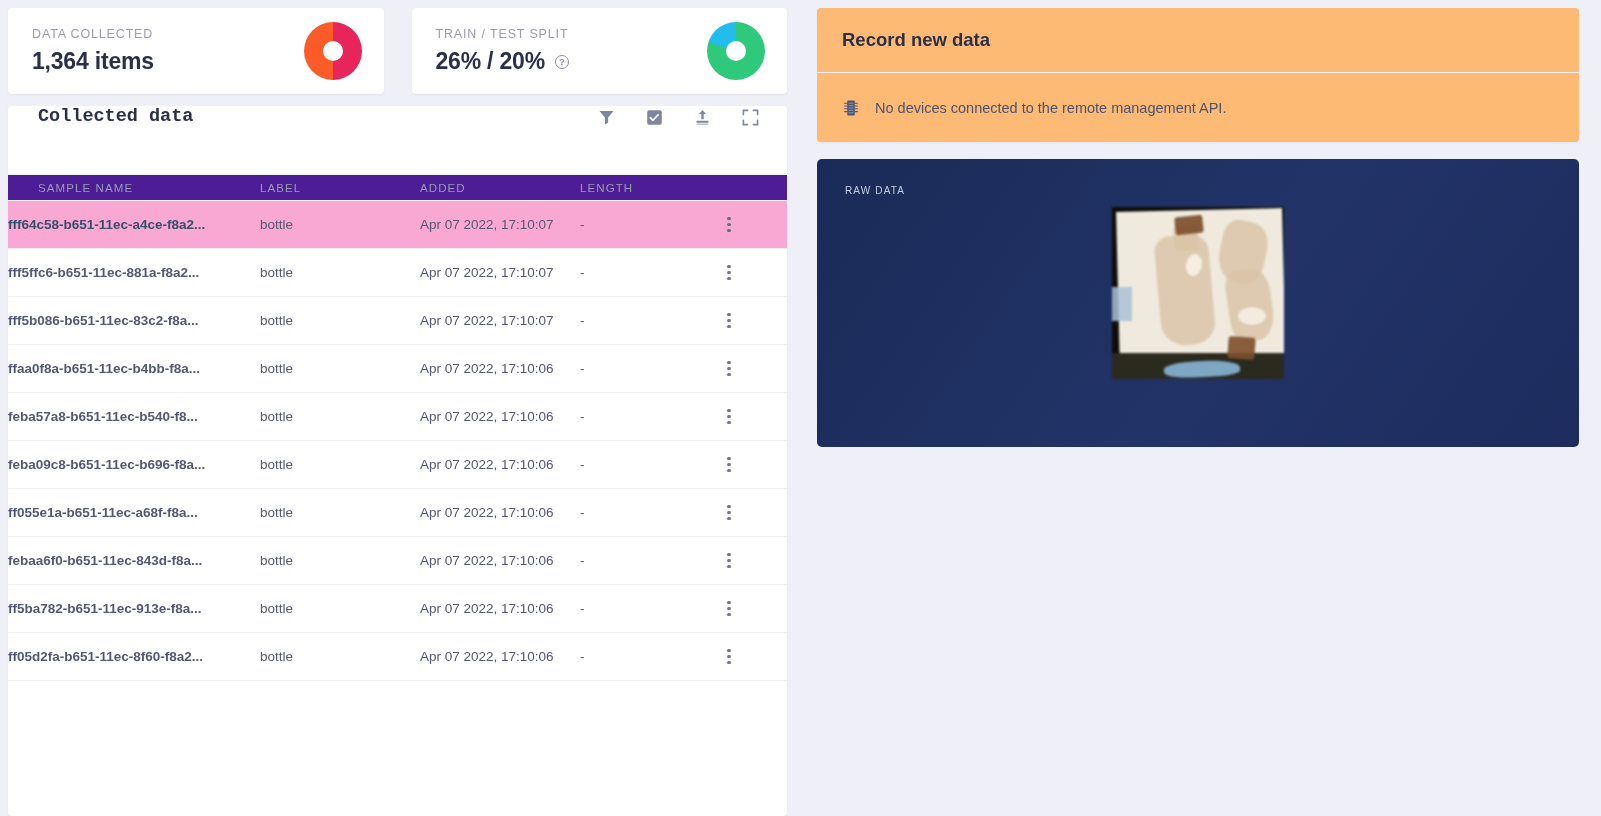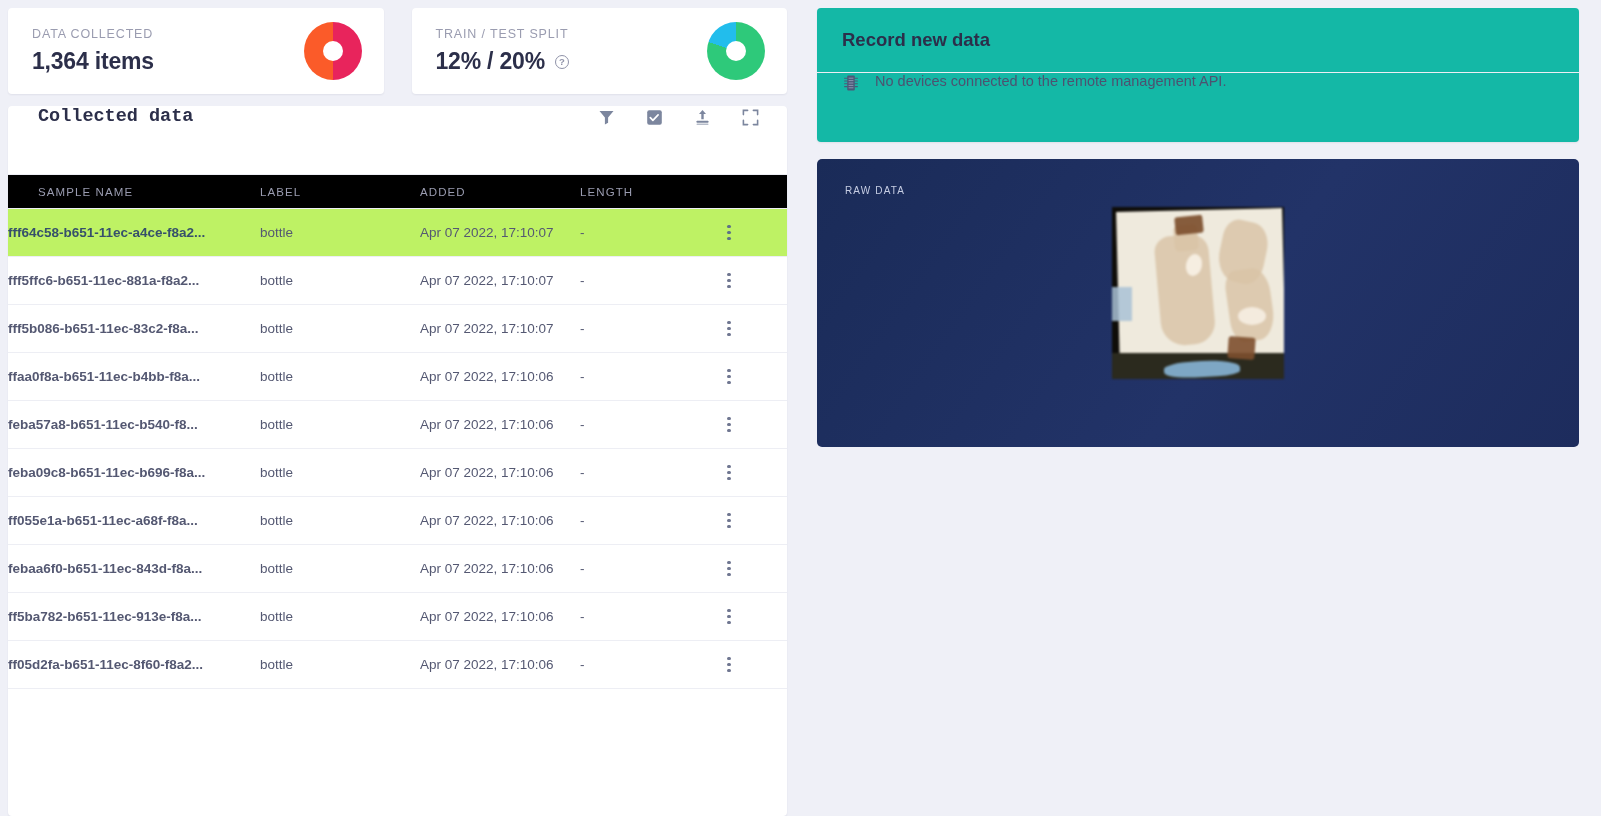--- a/index.html
+++ b/index.html
@@ -109,28 +109,28 @@
   .tool-btn {
     width: 22px; height: 22px;
     display: flex; align-items: center; justify-content: center;
     cursor: pointer;
     color: #7c869e;
   }
   .tool-btn svg { display: block; }
 
   table.samples { width: 100%; border-collapse: collapse; table-layout: fixed; }
   table.samples thead th {
-    background: #000000;
+    background: #4c1d95;
     font-size: 11.5px;
     letter-spacing: 1.1px;
     color: #9a9cb0;
     text-transform: uppercase;
     font-weight: 400;
     text-align: left;
-    height: 34px;
+    height: 26px;
     padding: 0;
     border-top: 1px solid #edeef4;
     border-bottom: 1px solid #edeef4;
   }
   .c-name  { width: 252px; padding-left: 30px !important; }
   .c-label { width: 160px; }
   .c-added { width: 160px; }
   .c-len   { width: 140px; margin-left: 28px; }
   .c-menu  { width: 67px; }
 
@@ -143,21 +143,21 @@
     vertical-align: middle;
     white-space: nowrap;
     overflow: hidden;
   }
   td.cell-name {
     padding-left: 30px;
     font-weight: 600;
     color: #4a5072;
     text-overflow: ellipsis;
   }
-  tr.selected td { background: #bef264; }
+  tr.selected td { background: #f9a8d4; }
   tr.selected td.cell-name { color: #36506b; }
   .dots {
     display: flex;
     flex-direction: column;
     gap: 2.6px;
     align-items: center;
     cursor: pointer;
     width: 18px;
   }
   .dots i { width: 3.2px; height: 3.2px; border-radius: 50%; background: #6f7690; display: block; }
@@ -166,37 +166,38 @@
   
   .right-col {
     width: 762px;
     flex: 0 0 762px;
     display: flex;
     flex-direction: column;
     gap: 17px;
     padding-top: 0;
   }
   .record-card {
-    background: #14b8a6;
+    background: #fdba74;
     border-radius: 4px;
     box-shadow: 0 1px 2px rgba(22,29,72,.07);
   }
   .record-head {
     height: 65px;
     display: flex;
     align-items: center;
     padding-left: 25px;
     border-bottom: 1px solid #edeef4;
     font-size: 18.5px;
     font-weight: 600;
     color: #2c2f4a;
   }
   .record-body {
     height: 69px;
     display: flex;
+    align-items: center;
     gap: 16px;
     padding-left: 26px;
   }
   .chip-icon { width: 16px; height: 20px; flex: 0 0 16px; }
   .record-msg { font-size: 14.5px; color: #4d5270; }
 
   .raw-card {
     background: #1c2c5c;
     background: linear-gradient(125deg,#1a2b58 0%,#223368 55%,#1d2c5d 100%);
     border-radius: 5px;
@@ -279,21 +280,21 @@
             <div class="stat-value">1,364 items</div>
           </div>
         </div>
         <div class="donut donut-a"></div>
       </div>
 
       <div class="stat-card">
         <div class="stat-text">
           <div class="stat-label">TRAIN / TEST SPLIT</div>
           <div class="stat-value-row">
-            <div class="stat-value">12% / 20%</div>
+            <div class="stat-value">26% / 20%</div>
             <div class="help-icon">?</div>
           </div>
         </div>
         <div class="donut donut-b"></div>
       </div>
 
     </div>
 
     <div class="data-card">
       <div class="data-head">

